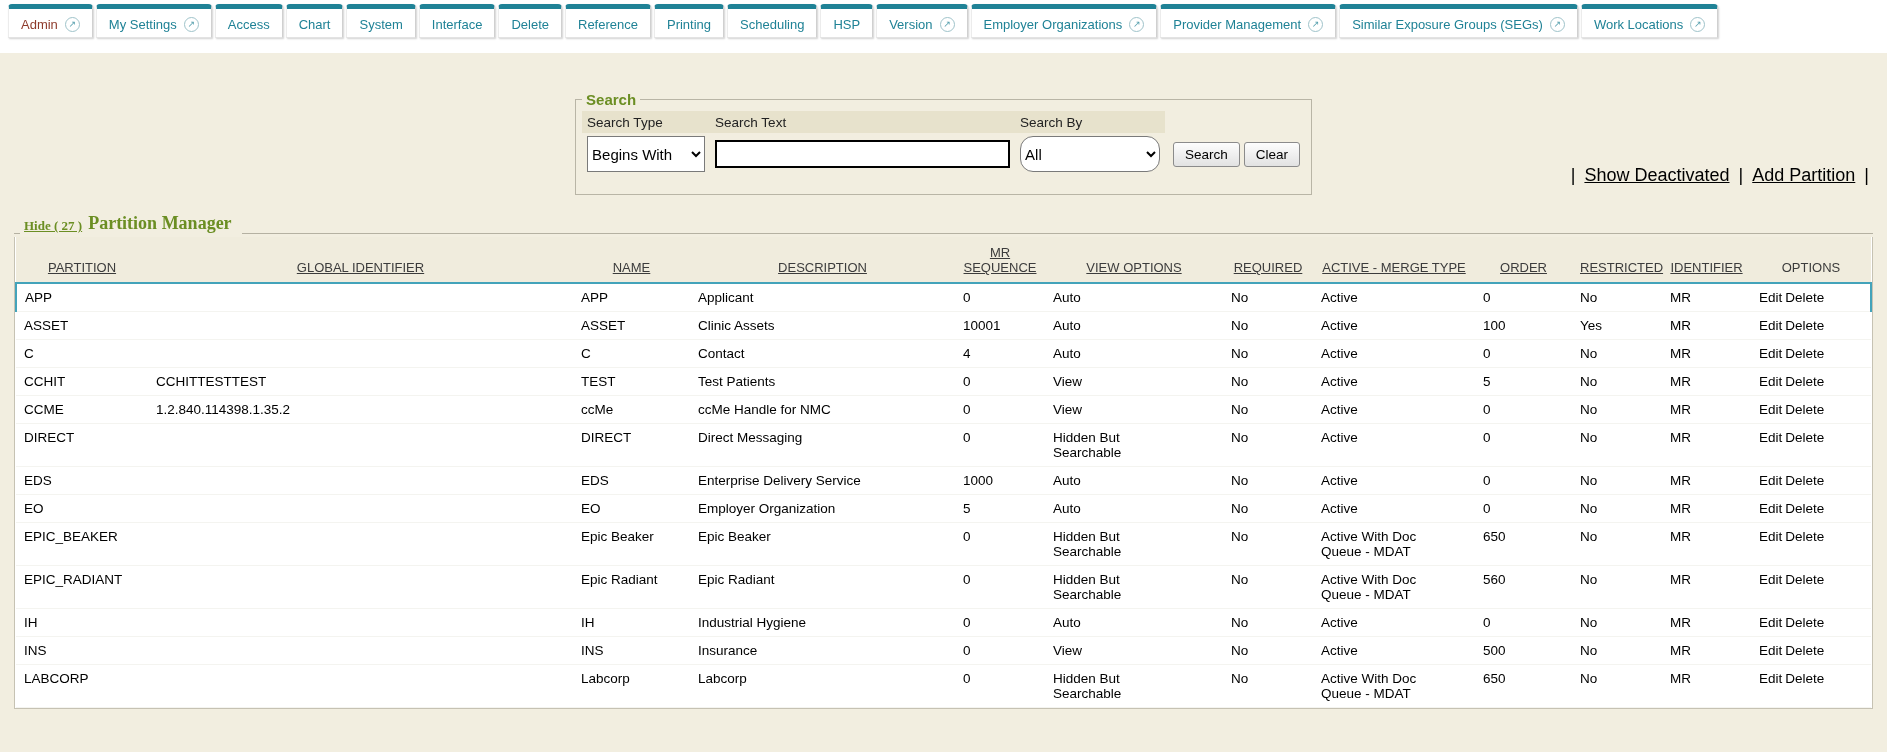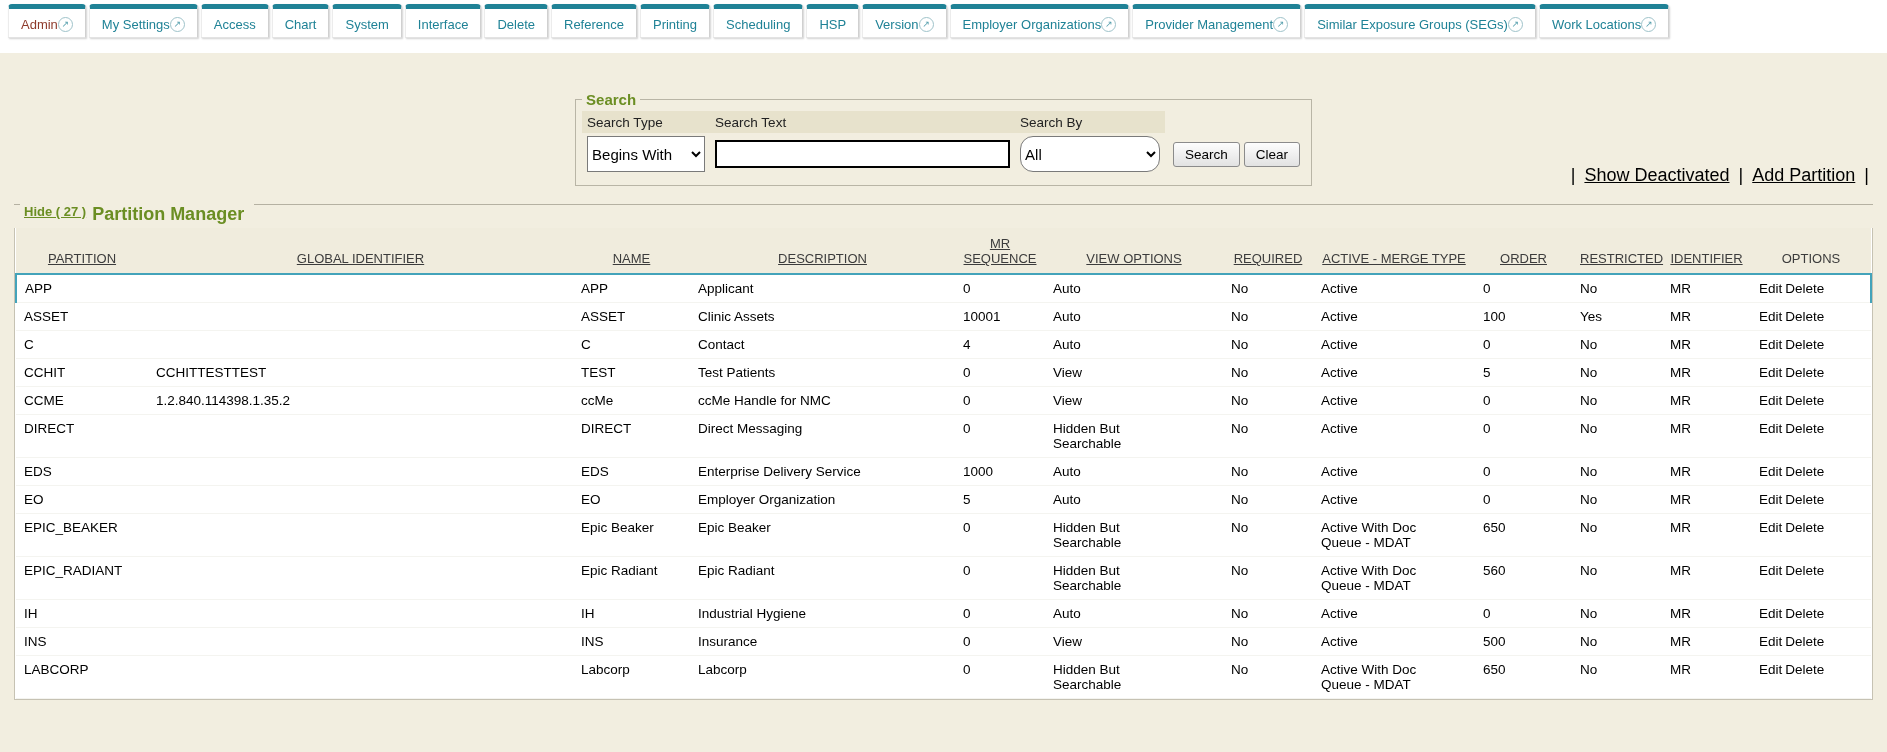--- a/index.html
+++ b/index.html
@@ -2,21 +2,21 @@
 <html style="--nav-teal: #1f8296; --nav-active: #8e3b2c; --heading-green: #6b8e23; --page-bg: #f2eee0; --panel-band: #e7e2cc; --table-head-bg: #f0ecdd; --selected-bg: #e0f2f8; --selected-border: #43a3ba;"><head>
 <meta charset="utf-8">
 <style>
   * { margin:0; padding:0; box-sizing:border-box; }
   html, body { width:1887px; height:752px; overflow:hidden; }
   body { font-family:"Liberation Sans", sans-serif; background:#ffffff; }
 
   
   .topnav { height:53px; background:#fff; padding:4px 0 0 8px; white-space:nowrap; }
   .tab {
-    display:inline-flex; align-items:center; 
+    display:inline-flex; align-items:center; gap:7px;
     padding:8px 12px 5px;
     border-top:5px solid var(--nav-teal);
     border-right:1px solid #d0d0d0; border-left:1px solid #ececec; border-bottom:1px solid #e3e3e3;
     border-radius:4px 4px 0 0;
     margin-right:3px;
     color:var(--nav-teal); font-size:13px; cursor:pointer; background:#fff;
     box-shadow:1px 1px 2px rgba(0,0,0,0.18);
     vertical-align:top;
   }
   .tab.active .tab-label { color:var(--nav-active); }
@@ -24,42 +24,42 @@
     width:15px; height:15px; border:1px solid #9fc3ca; border-radius:50%;
     display:inline-flex; align-items:center; justify-content:center;
     font-size:9px; line-height:1; color:#57a0ae; flex:0 0 auto;
   }
 
   
   .content { position:relative; background:var(--page-bg); height:699px; }
 
   fieldset.search {
     width:717px; margin:0 auto; border:1px solid #b9b5a6;
-    padding:3px 6px 10px; position:relative; top:38px;
+    padding:3px 6px 19px; position:relative; top:38px;
   }
   fieldset.search legend { font-size:15px; font-weight:bold; color:var(--heading-green); padding:0 4px; }
   .search-table { width:100%; border-collapse:collapse; }
   .search-table td { font-size:13.5px; padding:3px 5px; vertical-align:middle; color:#222; }
   .search-table tr.lblrow td.lbl { background:var(--panel-band); height:22px; }
   .c1 { width:123px; } .c2 { width:300px; } .c3 { width:148px; }
   select { font-size:15px; height:36px; border:1px solid #7a7a7a; background:#fff; }
   .sel-type { width:118px; }
   .sel-by { width:140px;border-radius:13px; }
   .search-input { width:295px; height:28px; border:2px solid #000; background:#fff; font-size:14px; padding:0 5px; }
   .btn {
     font-size:13.5px; padding:4px 11px; border:1px solid #8b8b8b; border-radius:3px;
     background:linear-gradient(#fdfdfd,#e2e2e2); cursor:pointer; color:#000;
   }
   .btn-cell { white-space:nowrap; padding-left:8px !important; }
 
   .actions { position:absolute; top:112px; right:18px; font-size:18px; color:#000; }
   .action-link { text-decoration:underline; cursor:pointer; margin:0 4px; color:#000; }
   .sep { color:#000; }
 
-  .section-head { display:flex; align-items:flex-start; margin:56px 14px 0; }
+  .section-head { display:flex; align-items:flex-end; margin:56px 14px 0;font-family:Liberation Serif, serif; }
   .section-head::before { content:""; width:6px; border-top:1px solid #b5b1a2; }
   .section-head::after { content:""; flex:1; border-top:1px solid #b5b1a2; margin-left:4px; }
   .hide-link { color:var(--heading-green); font-weight:bold; font-size:13px; text-decoration:underline; margin:0 4px; cursor:pointer; white-space:nowrap; }
   .section-title { color:var(--heading-green); font-weight:bold; font-size:18px; margin:0 6px 0 2px; white-space:nowrap; }
 
   .table-wrap { margin:3px 14px 0; border:1px solid #c6c2b3; border-top:none; background:#fff; }
   table.grid { width:100%; border-collapse:collapse; table-layout:fixed; }
   table.grid thead th {
     background:var(--table-head-bg); text-align:center; vertical-align:bottom;
     padding:8px 8px 7px; font-size:13px; font-weight:normal; color:#3c3c3c;

